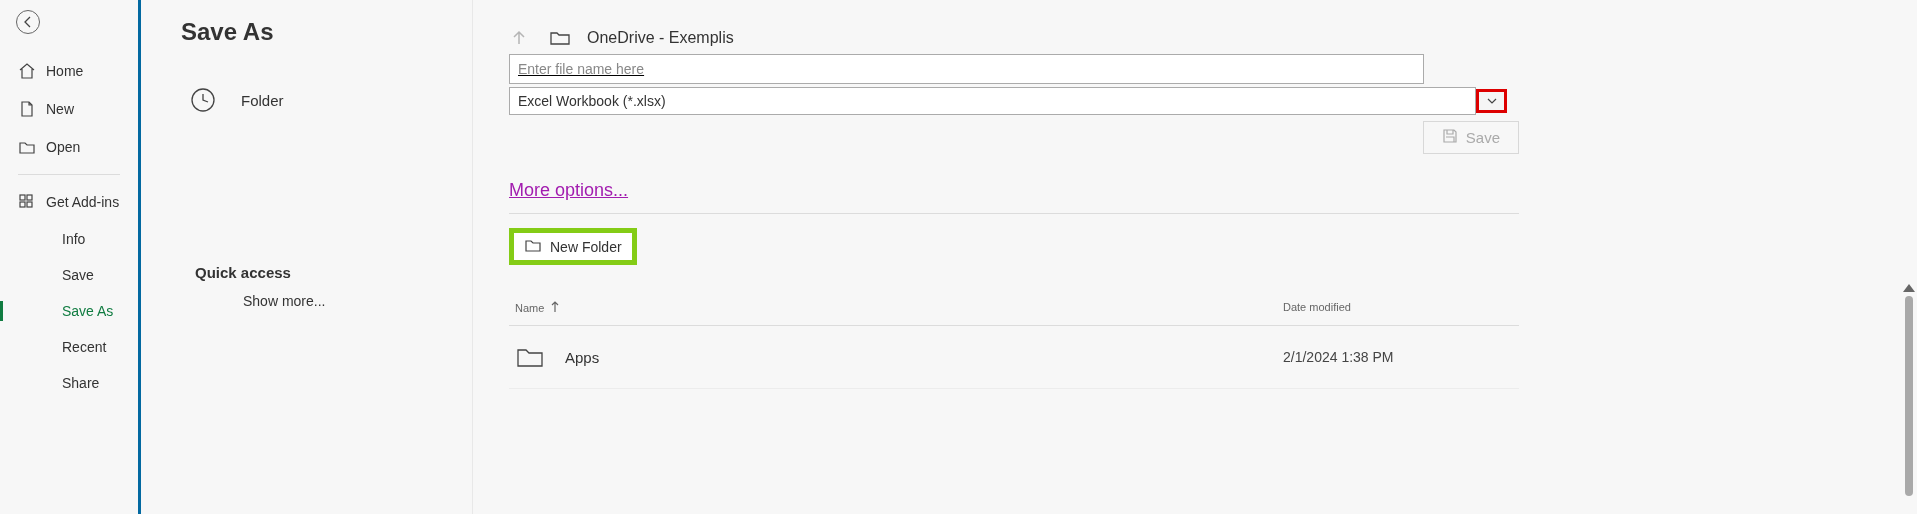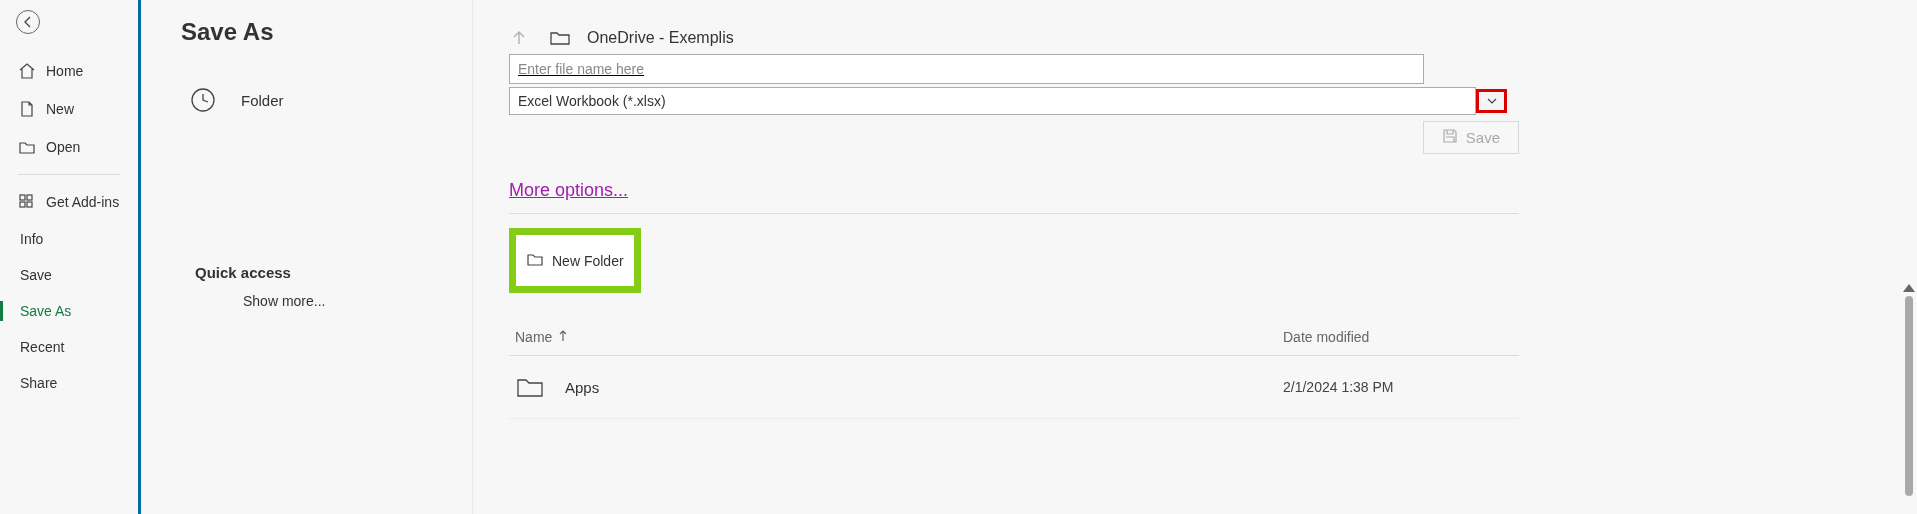--- a/index.html
+++ b/index.html
@@ -6,21 +6,21 @@
     body { background: #f7f7f7; color: #333; width: 1917px; height: 514px; overflow: hidden; }
     
     .layout { display: flex; height: 100%; }
     
     
     .sidebar { width: 141px; background: #f7f7f7; border-right: 3px solid #0369a1; padding-top: 10px; }
     .back-btn { width: 24px; height: 24px; border: 1px solid #666; border-radius: 50%; display: flex; align-items: center; justify-content: center; margin: 0 0 18px 16px; cursor: pointer; }
     .sb-item { display: flex; align-items: center; gap: 10px; padding: 10px 18px; font-size: 14px; cursor: pointer; position: relative; }
     .sb-item.active { color: #107c41; }
     .sb-item.active::before { content: ""; position: absolute; left: 0; top: 8px; bottom: 8px; width: 3px; background: #107c41; }
-    .sb-item.indent { padding-left: 20px; }
+    .sb-item.indent { padding-left: 62px; }
     .sb-icon { width: 18px; height: 18px; display: inline-flex; align-items: center; justify-content: center; flex-shrink: 0; }
     .sb-divider { border-top: 1px solid #dcdcdc; margin: 8px 18px; }
 
     
     .locations { width: 332px; background: #fff0; padding: 18px 8px 0 40px; border-right: 1px solid #e8e8e8; }
     .page-title { font-size: 24px; font-weight: 600; margin-bottom: 28px; }
     .loc-row { display: flex; align-items: center; gap: 20px; padding: 8px 4px; }
     .loc-icon-box { width: 36px; height: 36px; display: flex; align-items: center; justify-content: center; }
     .loc-title { font-size: 15px; }
     .loc-blank { height: 124px; border-bottom: 0; }
@@ -34,23 +34,23 @@
     .bc-text { font-size: 16px; margin-left: 6px; }
     .fname { width: 915px; padding: 6px 8px; border: 1px solid #ababab; font-size: 14px; background: #fff; outline: none; text-decoration: underline; }
     .fname::placeholder { color: #888; }
     .ftype-row { display: flex; align-items: center; margin-top: 3px; width: 998px; }
     .ftype { flex: 1; padding: 5px 8px; border: 1px solid #ababab; font-size: 14px; background: #fff; appearance: none; }
     .ftype-caret { border: 3px solid #d00; width: 31px; height: 24px; margin-left: 0px; display: flex; align-items: center; justify-content: center; background: #f5f5f5; cursor: pointer; }
     .save-row { display: flex; justify-content: flex-end; margin-top: 6px; width: 1010px; max-width: calc(100% - 4px); }
     .save-btn { display: flex; align-items: center; gap: 8px; padding: 6px 18px; border: 1px solid #d8d8d8; background: #f7f7f7; color: #aaa; font-size: 15px; cursor: default; }
     .more-opts { color: #a21caf; text-decoration: underline; font-size: 18px; display: inline-block; margin-top: 26px; cursor: pointer; }
     .hr { border-top: 1px solid #dcdcdc; margin-top: 12px; width: 1010px; max-width: 100%; }
-    .newfolder-btn { display: inline-flex; align-items: center; gap: 8px; border: 7px solid #84cc16; padding: 16px 10px; font-size: 14px; background: #fff; cursor: pointer; margin-top: 14px; }
-    
-    .file-header { display: flex; margin-top: 36px; width: 1010px; max-width: 100%; color: #666; font-size: 14px; border-bottom: 1px solid #dcdcdc; padding: 0 6px 10px 6px; position: relative; }
+    .newfolder-btn { display: inline-flex; align-items: center; gap: 8px; border: 5px solid #84cc16; padding: 4px 10px; font-size: 14px; background: #fff; cursor: pointer; margin-top: 14px; }
+    
+    .file-header { display: flex; margin-top: 36px; width: 1010px; max-width: 100%; color: #666; font-size: 11px; border-bottom: 1px solid #dcdcdc; padding: 0 6px 10px 6px; position: relative; }
     .col-name { flex: 1; display: flex; align-items: center; gap: 6px; }
     .col-date { width: 230px; }
     .file-row { display: flex; align-items: center; width: 1010px; max-width: 100%; padding: 18px 6px; border-bottom: 1px solid #ececec; cursor: pointer; }
     .file-icon { width: 30px; height: 26px; display: inline-flex; align-items: center; justify-content: center; margin-right: 20px; }
     .file-name { flex: 1; font-size: 15px; }
     .file-date { width: 230px; font-size: 14px; color: #444; }
 
     .scroll-affordance { position: absolute; right: 0; top: 284px; width: 16px; }
     .scroll-arrow { width: 0; height: 0; border-left: 6px solid transparent; border-right: 6px solid transparent; border-bottom: 8px solid #666; margin: 0 auto; cursor: pointer; }
     .scroll-thumb { width: 8px; height: 200px; background: #a9a9a9; border-radius: 4px; margin: 4px auto 0 auto; cursor: pointer; }

